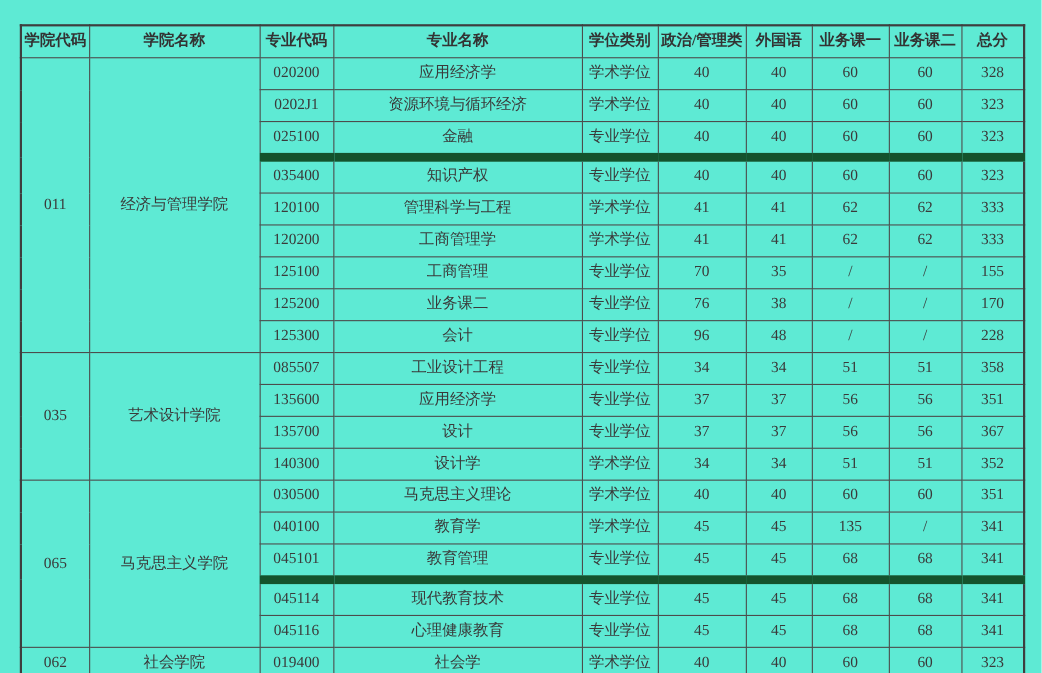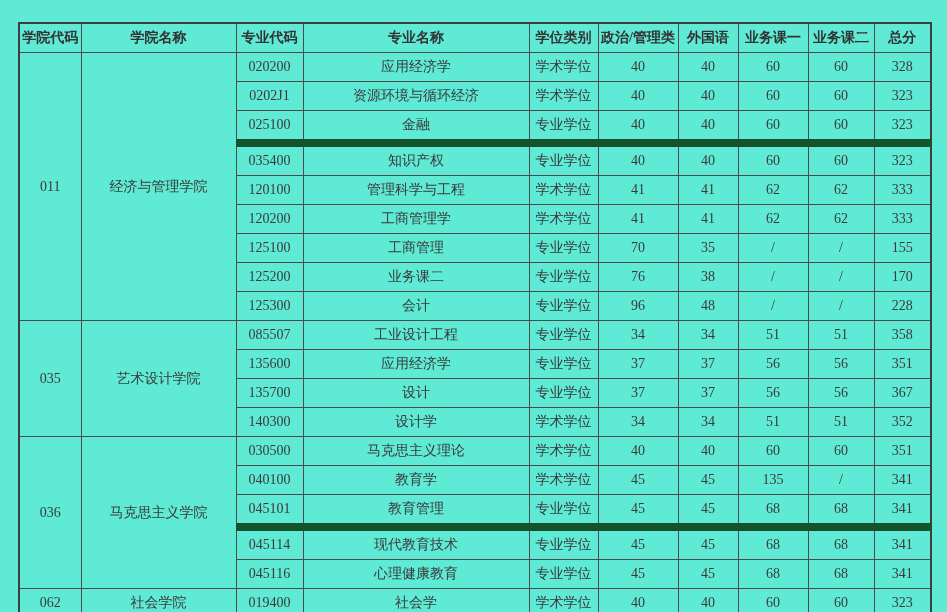--- a/index.html
+++ b/index.html
@@ -209,21 +209,21 @@
           <td>140300</td>
           <td>设计学</td>
           <td>学术学位</td>
           <td>34</td>
           <td>34</td>
           <td>51</td>
           <td>51</td>
           <td>352</td>
         </tr>
         <tr>
-          <td rowspan="5">036</td>
+          <td rowspan="5">065</td>
           <td rowspan="5">马克思主义学院</td>
           <td>030500</td>
           <td>马克思主义理论</td>
           <td>学术学位</td>
           <td>40</td>
           <td>40</td>
           <td>60</td>
           <td>60</td>
           <td>351</td>
         </tr>

